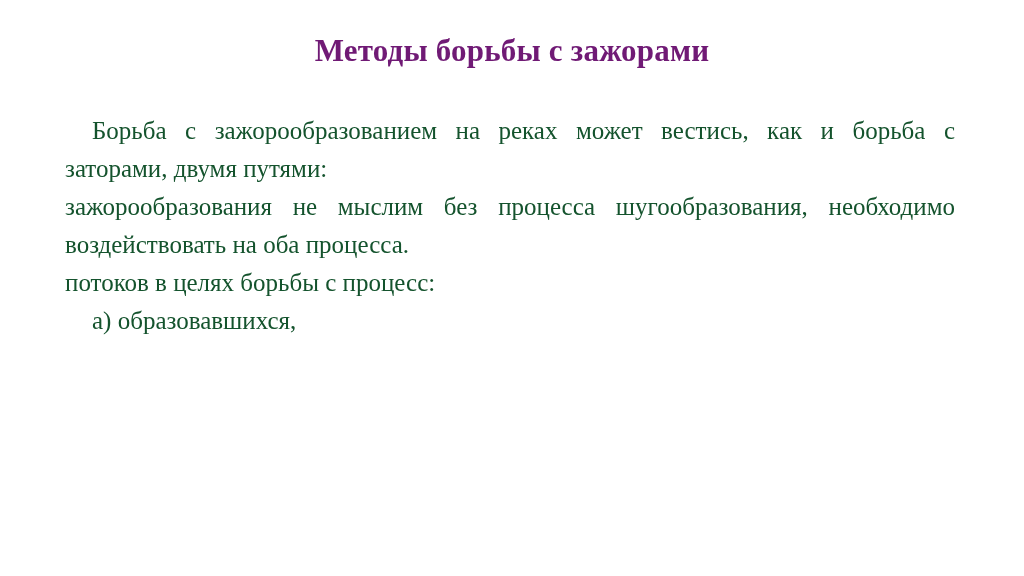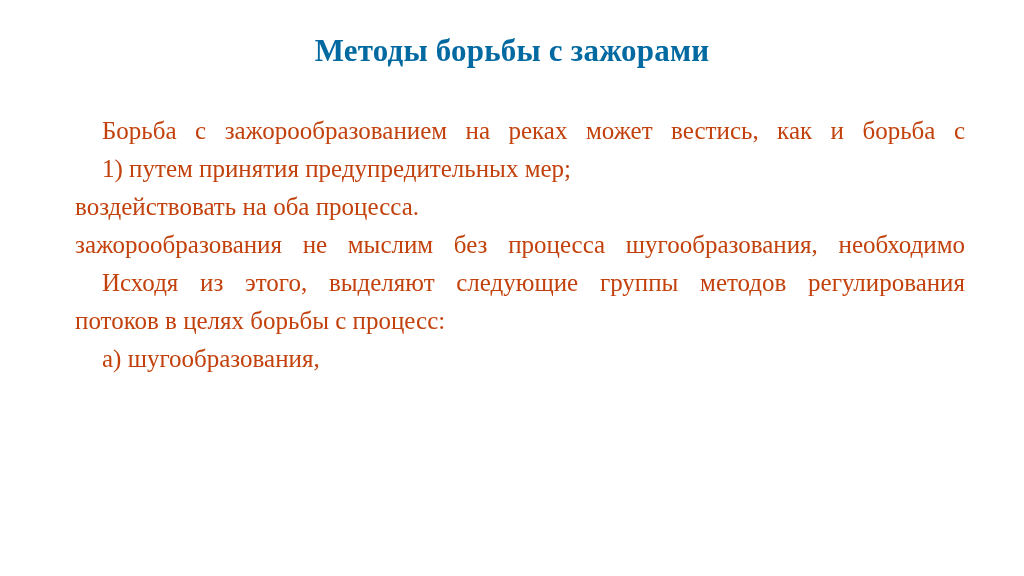--- a/index.html
+++ b/index.html
@@ -17,30 +17,30 @@
   }
   .slide-title {
     position: absolute;
     top: 33px;
     left: 0;
     width: 100%;
     margin: 0;
     text-align: center;
     font-size: 31px;
     font-weight: 700;
-    color: #0369a1;
+    color: #701a75;
     letter-spacing: 0.2px;
   }
   .slide-body {
     position: absolute;
     top: 112px;
-    left: 75px;
+    left: 65px;
     width: 890px;
     font-size: 25px;
-    color: #c2410c;
+    color: #14532d;
   }
   .text-line {
     height: 38px;
     line-height: 38px;
     text-align: left;
     overflow: hidden;
   }
   .text-line.indent {
     padding-left: 27px;
   }
@@ -49,20 +49,19 @@
     text-align-last: justify;
   }
 </style>
 </head>
 <body>
 
 <div class="slide">
   <h1 class="slide-title">Методы борьбы с зажорами</h1>
   <div class="slide-body" id="slide-body">
       <div class="text-line indent justify">Борьба с зажорообразованием на реках может вестись, как и борьба с</div>
-      <div class="text-line indent">1) путем принятия предупредительных мер;</div>
+      <div class="text-line">заторами, двумя путями:</div>
+      <div class="text-line justify">зажорообразования не мыслим без процесса шугообразования, необходимо</div>
       <div class="text-line">воздействовать на оба процесса.</div>
-      <div class="text-line justify">зажорообразования не мыслим без процесса шугообразования, необходимо</div>
-      <div class="text-line indent justify">Исходя из этого, выделяют следующие группы методов регулирования</div>
       <div class="text-line">потоков в целях борьбы с процесс:</div>
-      <div class="text-line indent">а) шугообразования,</div>
+      <div class="text-line indent">а) образовавшихся,</div>
     </div>
 </div>
 
 </body></html>

